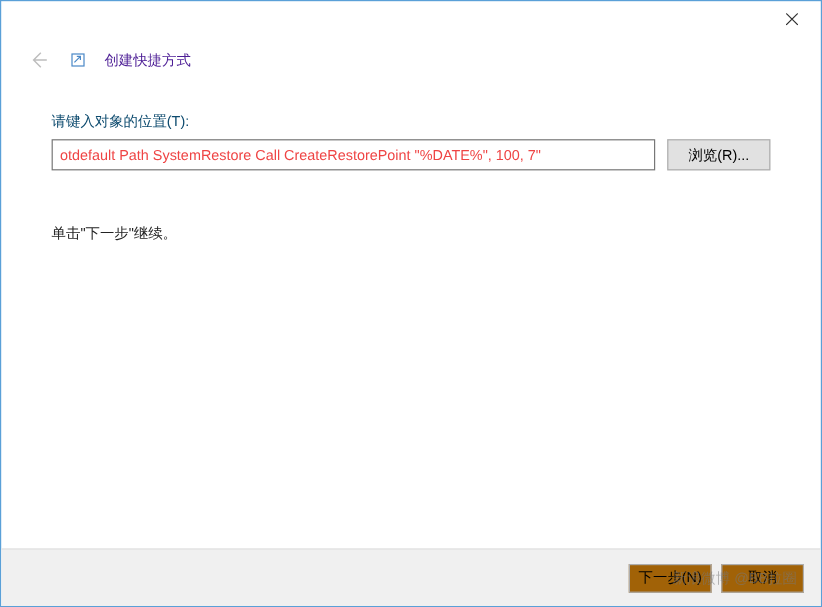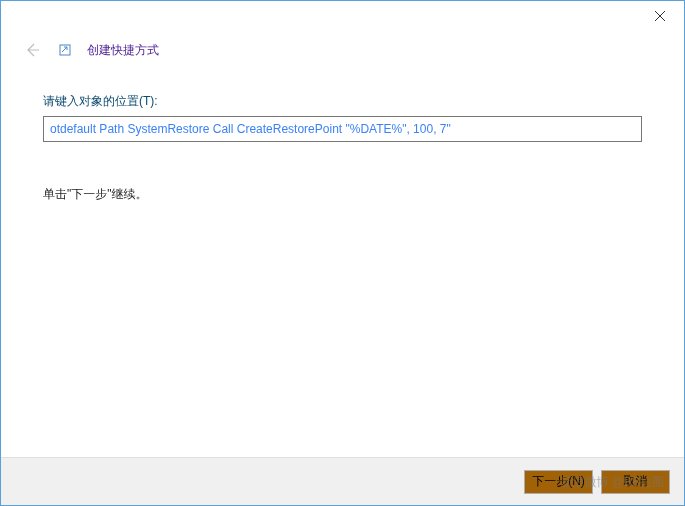--- a/index.html
+++ b/index.html
@@ -10,21 +10,21 @@
     .header { display: flex; align-items: center; gap: 14px; padding: 8px 20px 4px 20px; }
     .back-btn { width: 22px; height: 22px; display: flex; align-items: center; justify-content: center; cursor: default; opacity: 0.55; }
     .back-btn svg { width: 16px; height: 16px; }
     .shortcut-icon { width: 16px; height: 16px; display: inline-flex; align-items: center; justify-content: center; font-size: 11px; color: #0a4b8a; }
     .wizard-label { font-size: 12px; color: #4c1d95; }
     .content { padding: 28px 42px 0 42px; }
     .title { color: #003399; font-size: 16px; font-weight: normal; margin-bottom: 34px; }
     .description { font-size: 12px; color: #222; margin-bottom: 54px; }
     .input-label { font-size: 12px; color: #0c4a6e; margin-bottom: 6px; }
     .input-row { display: flex; gap: 10px; align-items: center; }
-    .location-input { flex: 1; height: 26px; border: 1px solid #777; padding: 0 6px; font-size: 12px; color: #3b82f6; outline: none; }
+    .location-input { flex: 1; height: 26px; border: 1px solid #777; padding: 0 6px; font-size: 12px; color: #ef4444; outline: none; }
     .browse-btn { width: 86px; height: 26px; border: 1px solid #adadad; background: #e1e1e1; font-size: 12px; cursor: pointer; }
     .continue-text { font-size: 12px; margin-top: 44px; color: #222; }
     .footer { position: absolute; bottom: 0; left: 0; right: 0; height: 48px; background: #f0f0f0; border-top: 1px solid #dfdfdf; display: flex; justify-content: flex-end; align-items: center; padding-right: 14px; gap: 8px; }
     .footer-btn { width: 69px; height: 24px; border: 1px solid #adadad; background: #a16207; font-size: 12px; cursor: pointer; }
     .watermark { position: absolute; bottom: 14px; right: 20px; font-size: 12px; color: rgba(120,120,120,0.55); pointer-events: none; }
   </style>
 </head>
 <body>
 
 <div class="titlebar">
@@ -47,20 +47,21 @@
         <path d="M4 9 L9 4 M6 4 L9 4 L9 7" stroke="#4a88c7" stroke-width="1" fill="none"></path>
       </svg>
   </span>
   <span class="wizard-label">创建快捷方式</span>
 </div>
 
 <div class="content">
   <p class="input-label">请键入对象的位置(T):</p>
   <div class="input-row">
     <input type="text" class="location-input" value="otdefault Path SystemRestore Call CreateRestorePoint &quot;%DATE%&quot;, 100, 7&quot;" style="">
+    <button class="browse-btn">浏览(R)...</button>
   </div>
   <p class="continue-text">单击"下一步"继续。</p>
 </div>
 
 <div class="footer">
   <button class="footer-btn">下一步(N)</button>
   <button class="footer-btn">取消</button>
 </div>
 
 <div class="watermark">新浪微博 @BB拉圈</div>

